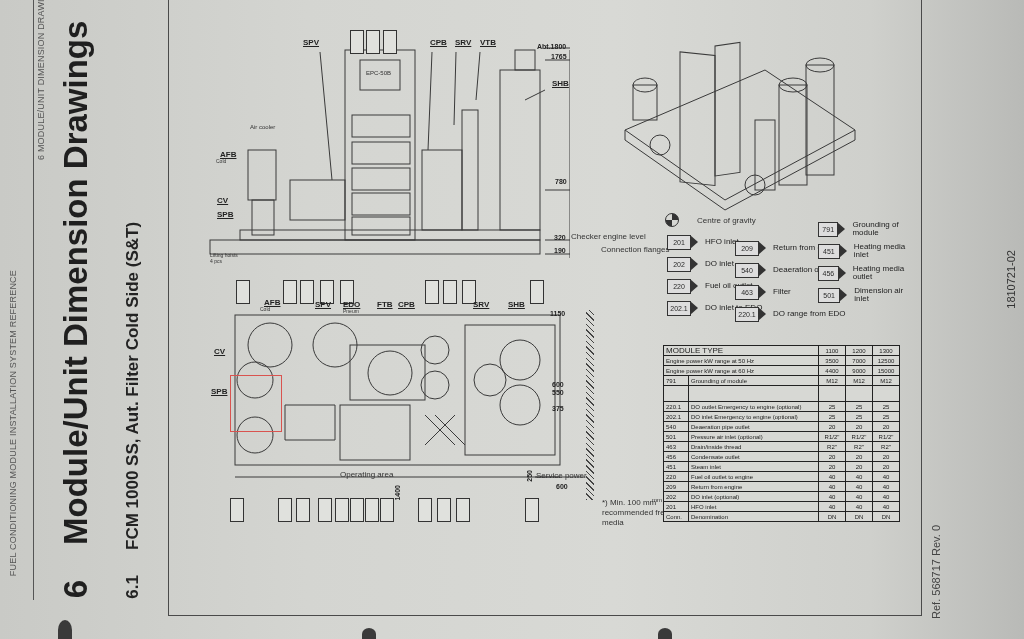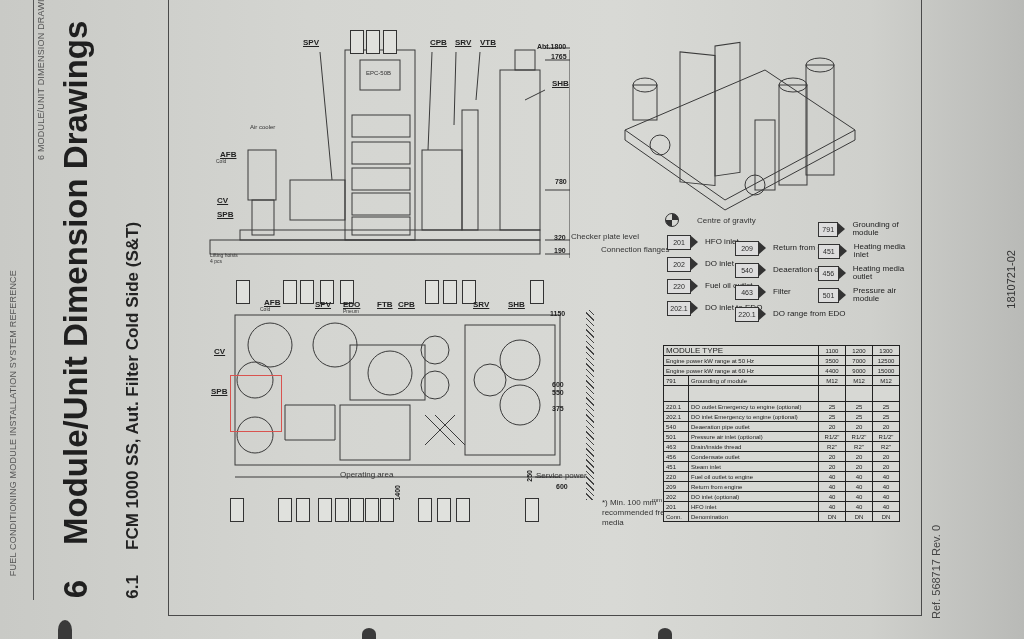--- a/index.html
+++ b/index.html
@@ -90,21 +90,21 @@
 <div class="abs lbl" style="left:216px;top:158px;font-size:5px;">Cold</div>
 <div class="abs lbl-b" style="left:217px;top:196px;">CV</div>
 <div class="abs lbl-b" style="left:217px;top:210px;">SPB</div>
 <div class="abs lbl" style="left:210px;top:252px;font-size:5px;width:30px;white-space:normal;line-height:6px;">Lifting hoists 4 pcs</div>
 
 <div class="abs dim" style="left:537px;top:43px;font-size:7px;">Abt.1800</div>
 <div class="abs dim" style="left:551px;top:53px;font-size:7px;">1765</div>
 <div class="abs dim" style="left:555px;top:178px;font-size:7px;">780</div>
 <div class="abs dim" style="left:554px;top:234px;font-size:7px;">320</div>
 <div class="abs dim" style="left:554px;top:247px;font-size:7px;">190</div>
-<div class="abs lbl" style="left:571px;top:232px;">Checker plate level</div>
+<div class="abs lbl" style="left:571px;top:232px;">Checker engine level</div>
 <div class="abs lbl" style="left:601px;top:245px;">Connection flanges</div>
 
 <div class="arrow-tag" style="left:350px;top:30px;"></div>
 <div class="arrow-tag" style="left:366px;top:30px;"></div>
 <div class="arrow-tag" style="left:383px;top:30px;"></div>
 <div class="arrow-tag" style="left:236px;top:280px;"></div>
 <div class="arrow-tag" style="left:283px;top:280px;"></div>
 <div class="arrow-tag" style="left:300px;top:280px;"></div>
 <div class="arrow-tag" style="left:320px;top:280px;"></div>
 <div class="arrow-tag" style="left:340px;top:280px;"></div>
@@ -242,21 +242,21 @@
     <div class="leg-row">
         <span class="leg-tag">451</span>
         <span class="leg-text">Heating media inlet</span>
       </div>
     <div class="leg-row">
         <span class="leg-tag">456</span>
         <span class="leg-text">Heating media outlet</span>
       </div>
     <div class="leg-row">
         <span class="leg-tag">501</span>
-        <span class="leg-text">Pressure air module</span>
+        <span class="leg-text">Dimension air inlet</span>
       </div>
   </div>
 </div>
 
 <table class="mt abs" style="left:663px;top:325px;width:237px;">
   <tbody>
       <tr>
     <td colspan="2" style="font-size:8px;">MODULE TYPE</td>
     <td class="v">1100</td>
     <td class="v">1200</td>

